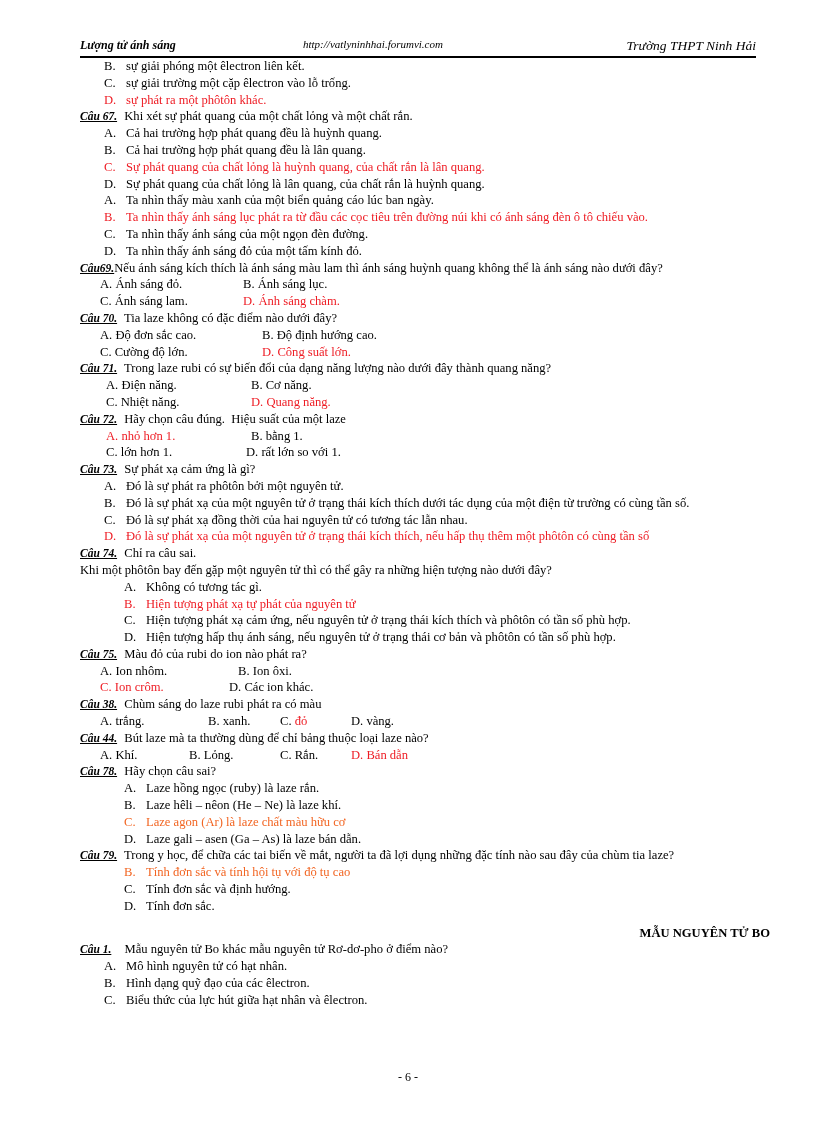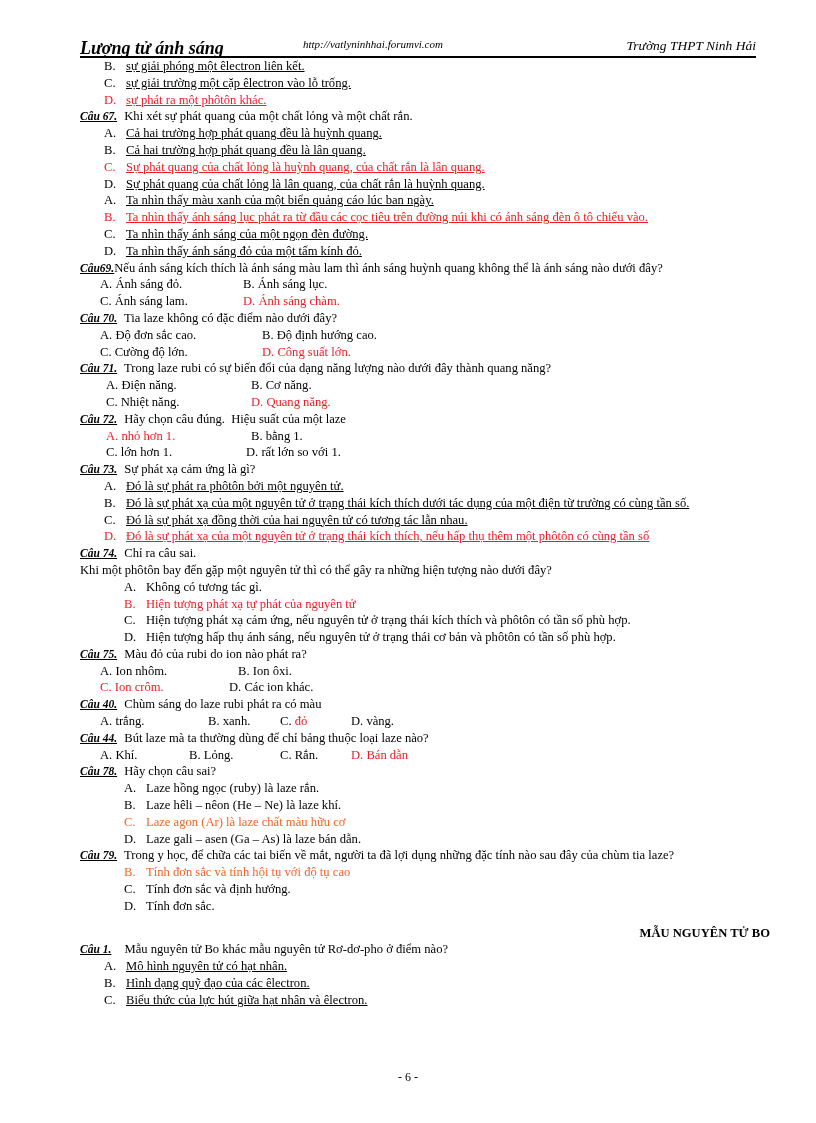--- a/index.html
+++ b/index.html
@@ -4,27 +4,27 @@
 <style>
   html, body { margin: 0; padding: 0; background: #ffffff; }
   body {
     width: 816px; height: 1123px; position: relative; overflow: hidden;
     font-family: "Liberation Serif", serif; color: #000; font-size: 12.6px;
   }
   .header {
     position: absolute; left: 80px; top: 38px; width: 676px; height: 18px;
     border-bottom: 2.5px solid #000; font-style: italic;
   }
-  .header .h-left { position: absolute; left: 0; top: 0; font-weight: bold; font-size: 18px; }
+  .header .h-left { position: absolute; left: 0; top: 0; font-weight: bold; font-size: 12px; }
   .header .h-mid { position: absolute; left: 223px; top: 0; font-size: 11px; }
   .header .h-right { position: absolute; right: 0; top: 0; font-size: 13.5px; }
   .content { position: absolute; left: 80px; top: 58px; width: 690px; }
   .line { height: 16.8px; line-height: 16.8px; white-space: nowrap; position: relative; }
   .q-label { font-weight: bold; font-style: italic; text-decoration: underline; font-size: 11.5px; margin-right: 4px; }
-  .opt { padding-left: 24px; text-decoration: underline; }
+  .opt { padding-left: 24px; }
   .opt2 { padding-left: 44px; }
   .opt .letter, .opt2 .letter { display: inline-block; width: 22px; }
   .red { color: #ee1c24; }
   .orange { color: #f26522; }
   .col { position: absolute; top: 0; text-align: right; }
   .section-title { text-align: right; font-weight: bold; height: 16.8px; line-height: 16.8px; margin-top: 10px; padding-left: 120px; }
   .page-num { position: absolute; left: 0; width: 816px; top: 1070px; text-align: center; font-size: 12px; }
 </style>
 </head>
 <body>
@@ -108,21 +108,21 @@
   <div class="line"><span class="q-label">Câu 75.</span> <span>Màu đỏ của rubi do ion nào phát ra?</span></div>
   <div class="line">
     <span class="col" style="left:20px">A. Ion nhôm.</span>
     <span class="col" style="left:158px">B. Ion ôxi.</span>
   </div>
   <div class="line">
     <span class="col red" style="left:20px">C. Ion crôm.</span>
     <span class="col" style="left:149px">D. Các ion khác.</span>
   </div>
 
-  <div class="line"><span class="q-label">Câu 40.</span> <span>Chùm sáng do laze rubi phát ra có màu</span></div>
+  <div class="line"><span class="q-label">Câu 38.</span> <span>Chùm sáng do laze rubi phát ra có màu</span></div>
   <div class="line">
     <span class="col" style="left:20px">A. trắng.</span>
     <span class="col" style="left:128px">B. xanh.</span>
     <span class="col" style="left:200px"><span>C.</span> <span class="red">đỏ</span></span>
     <span class="col" style="left:271px">D. vàng.</span>
   </div>
 
   <div class="line"><span class="q-label">Câu 44.</span> <span>Bút laze mà ta thường dùng để chỉ bảng thuộc loại laze nào?</span></div>
   <div class="line">
     <span class="col" style="left:20px">A. Khí.</span>

